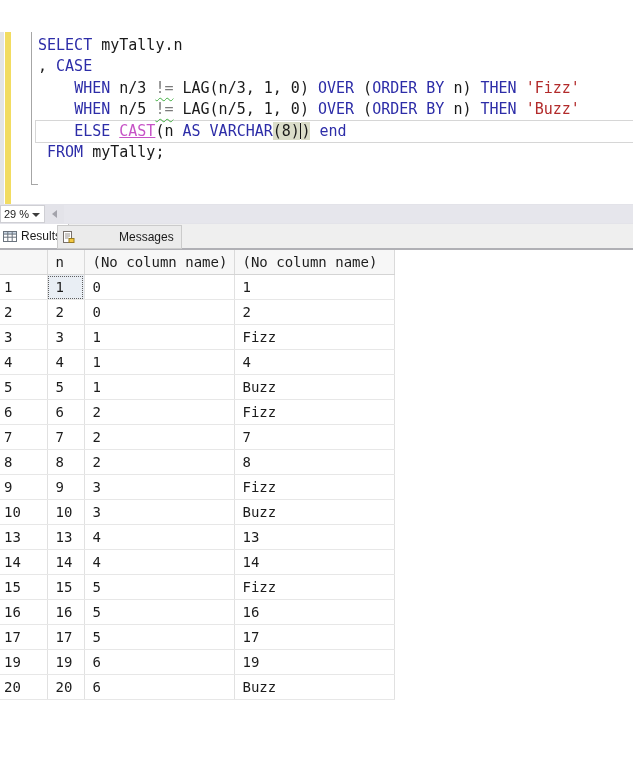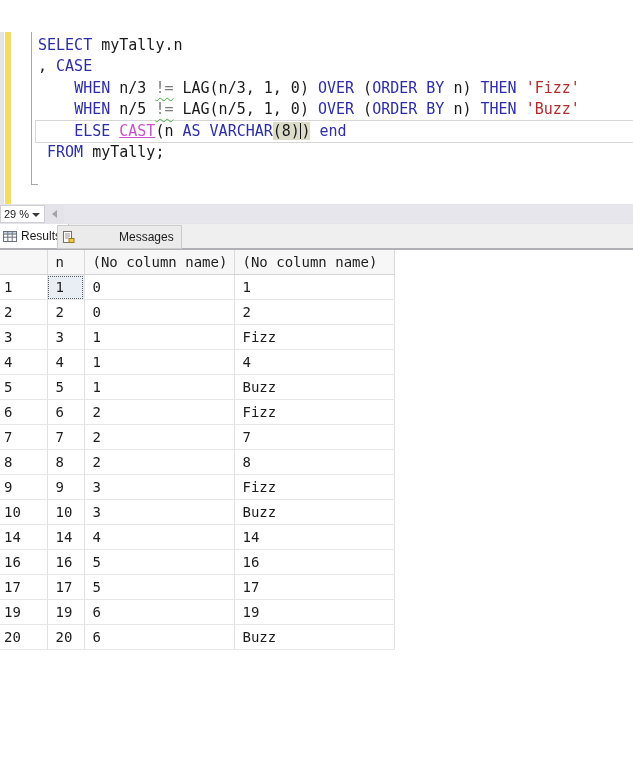--- a/index.html
+++ b/index.html
@@ -200,24 +200,38 @@
             <td class="fillc"></td>
           </tr>
           <tr>
             <td class="gut">10</td>
             <td>10</td>
             <td>3</td>
             <td>Buzz</td>
             <td class="fillc"></td>
           </tr>
           <tr>
+            <td class="gut">13</td>
+            <td>13</td>
+            <td>4</td>
+            <td>13</td>
+            <td class="fillc"></td>
+          </tr>
+          <tr>
             <td class="gut">14</td>
             <td>14</td>
             <td>4</td>
             <td>14</td>
+            <td class="fillc"></td>
+          </tr>
+          <tr>
+            <td class="gut">15</td>
+            <td>15</td>
+            <td>5</td>
+            <td>Fizz</td>
             <td class="fillc"></td>
           </tr>
           <tr>
             <td class="gut">16</td>
             <td>16</td>
             <td>5</td>
             <td>16</td>
             <td class="fillc"></td>
           </tr>
           <tr>

